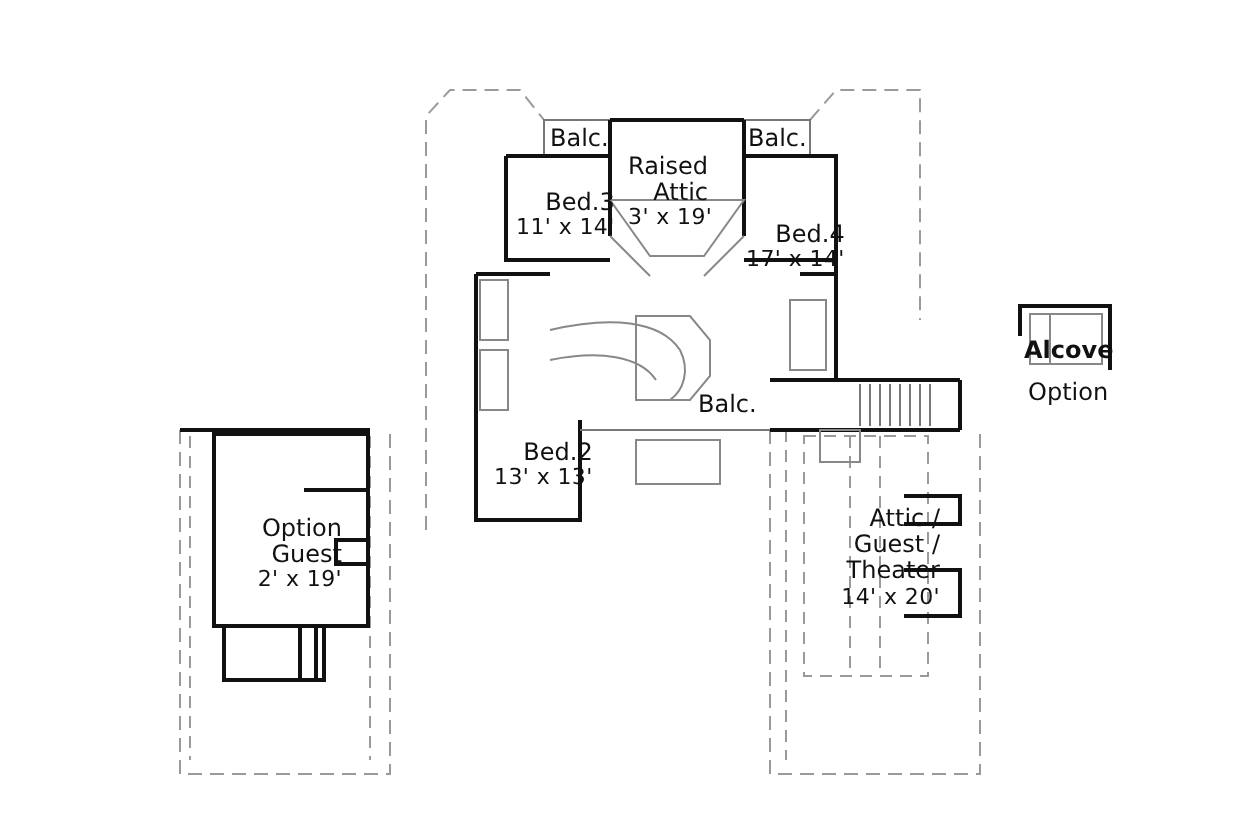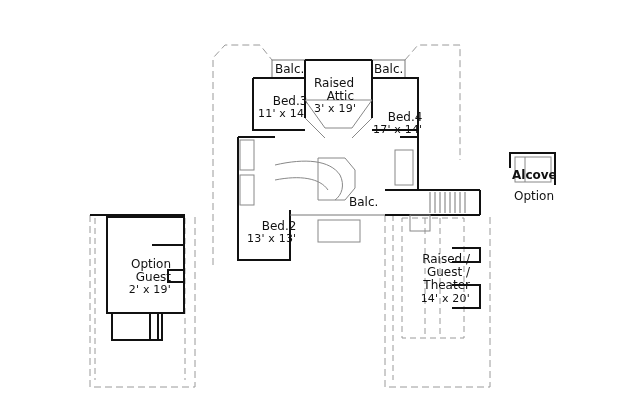--- a/index.html
+++ b/index.html
@@ -123,20 +123,20 @@
   <div class="dim">13' x 13'</div>
 </div>
 
 <div class="lbl s12" style="left:115px;top:258px;width:56px;">
   <div>Option</div>
   <div>Guest</div>
   <div class="dim">2' x 19'</div>
 </div>
 
 <div class="lbl s12" style="left:410px;top:253px;width:60px;">
-  <div>Raised /</div>
+  <div>Attic /</div>
   <div>Guest /</div>
   <div>Theater</div>
   <div class="dim">14' x 20'</div>
 </div>
 
 <div class="lbl s12" style="left:512px;top:169px;font-weight:bold;">Alcove</div>
 <div class="lbl s12" style="left:514px;top:190px;">Option</div>
 
 </body></html>

